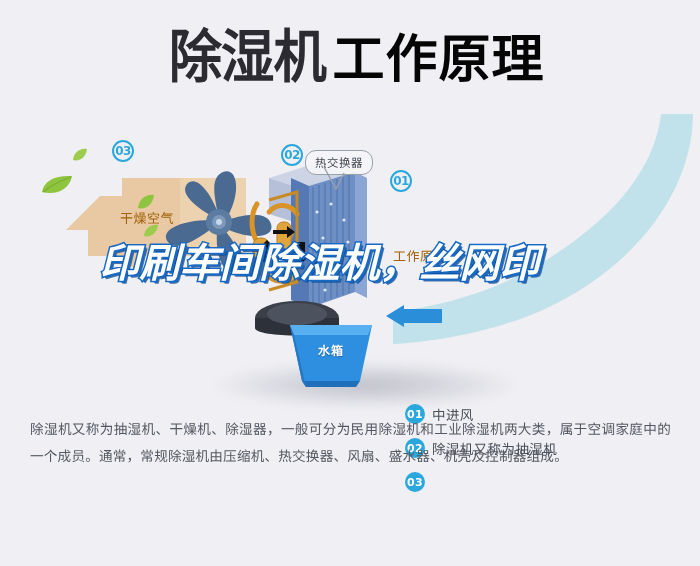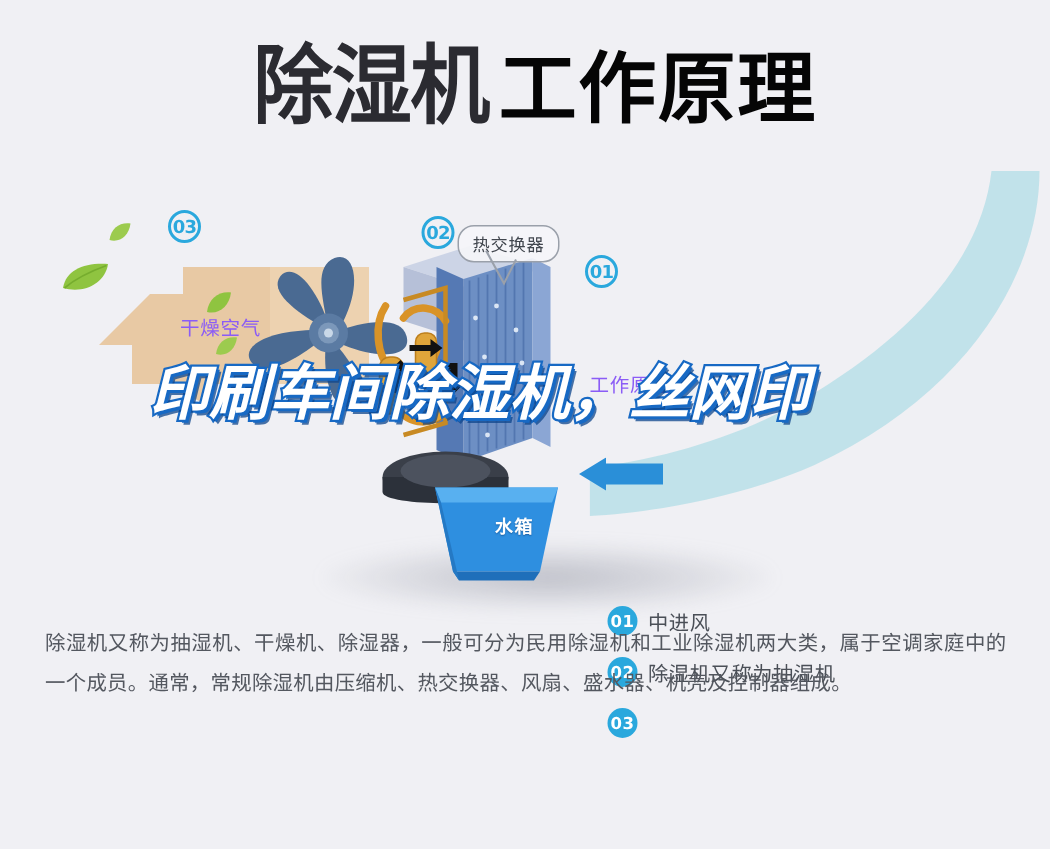--- a/index.html
+++ b/index.html
@@ -62,21 +62,21 @@
   .fan svg{display:block;}
 
   
   .machine{position:absolute;left:247px;top:30px;width:150px;height:235px;}
   .machine svg{display:block;}
 
   
   .tank{position:absolute;left:288px;top:205px;width:86px;height:72px;}
   .tank svg{display:block;}
   .tank-label{
-    position:absolute;left:300px;top:229px;width:86px;
+    position:absolute;left:288px;top:229px;width:86px;
     text-align:center;font-size:12px;font-weight:700;color:#ffffff;
     letter-spacing:1px;
     text-shadow:0 1px 1px rgba(0,40,90,.45);
     font-family:Liberation Serif, serif;
   }
 
   
   .inflow-arrow{position:absolute;left:386px;top:193px;width:56px;height:26px;}
   .inflow-arrow svg{display:block;}
 
@@ -88,21 +88,21 @@
     color:#2aa8dd;
     font-size:12px;font-weight:700;
     display:flex;align-items:center;justify-content:center;
     box-sizing:border-box;
     background:transparent;
     letter-spacing:-0.5px;
   }
 
   .diag-label{
     position:absolute;
-    font-size:13px;color:#8b5cf6;font-weight:500;
+    font-size:13px;color:#a16207;font-weight:500;
     white-space:nowrap;
     letter-spacing:.5px;
   }
 
   
   .callout{
     position:absolute;left:305px;top:38px;
     padding:3px 9px 4px 9px;
     border:1.4px solid #9aa0aa;
     border-radius:11px;

